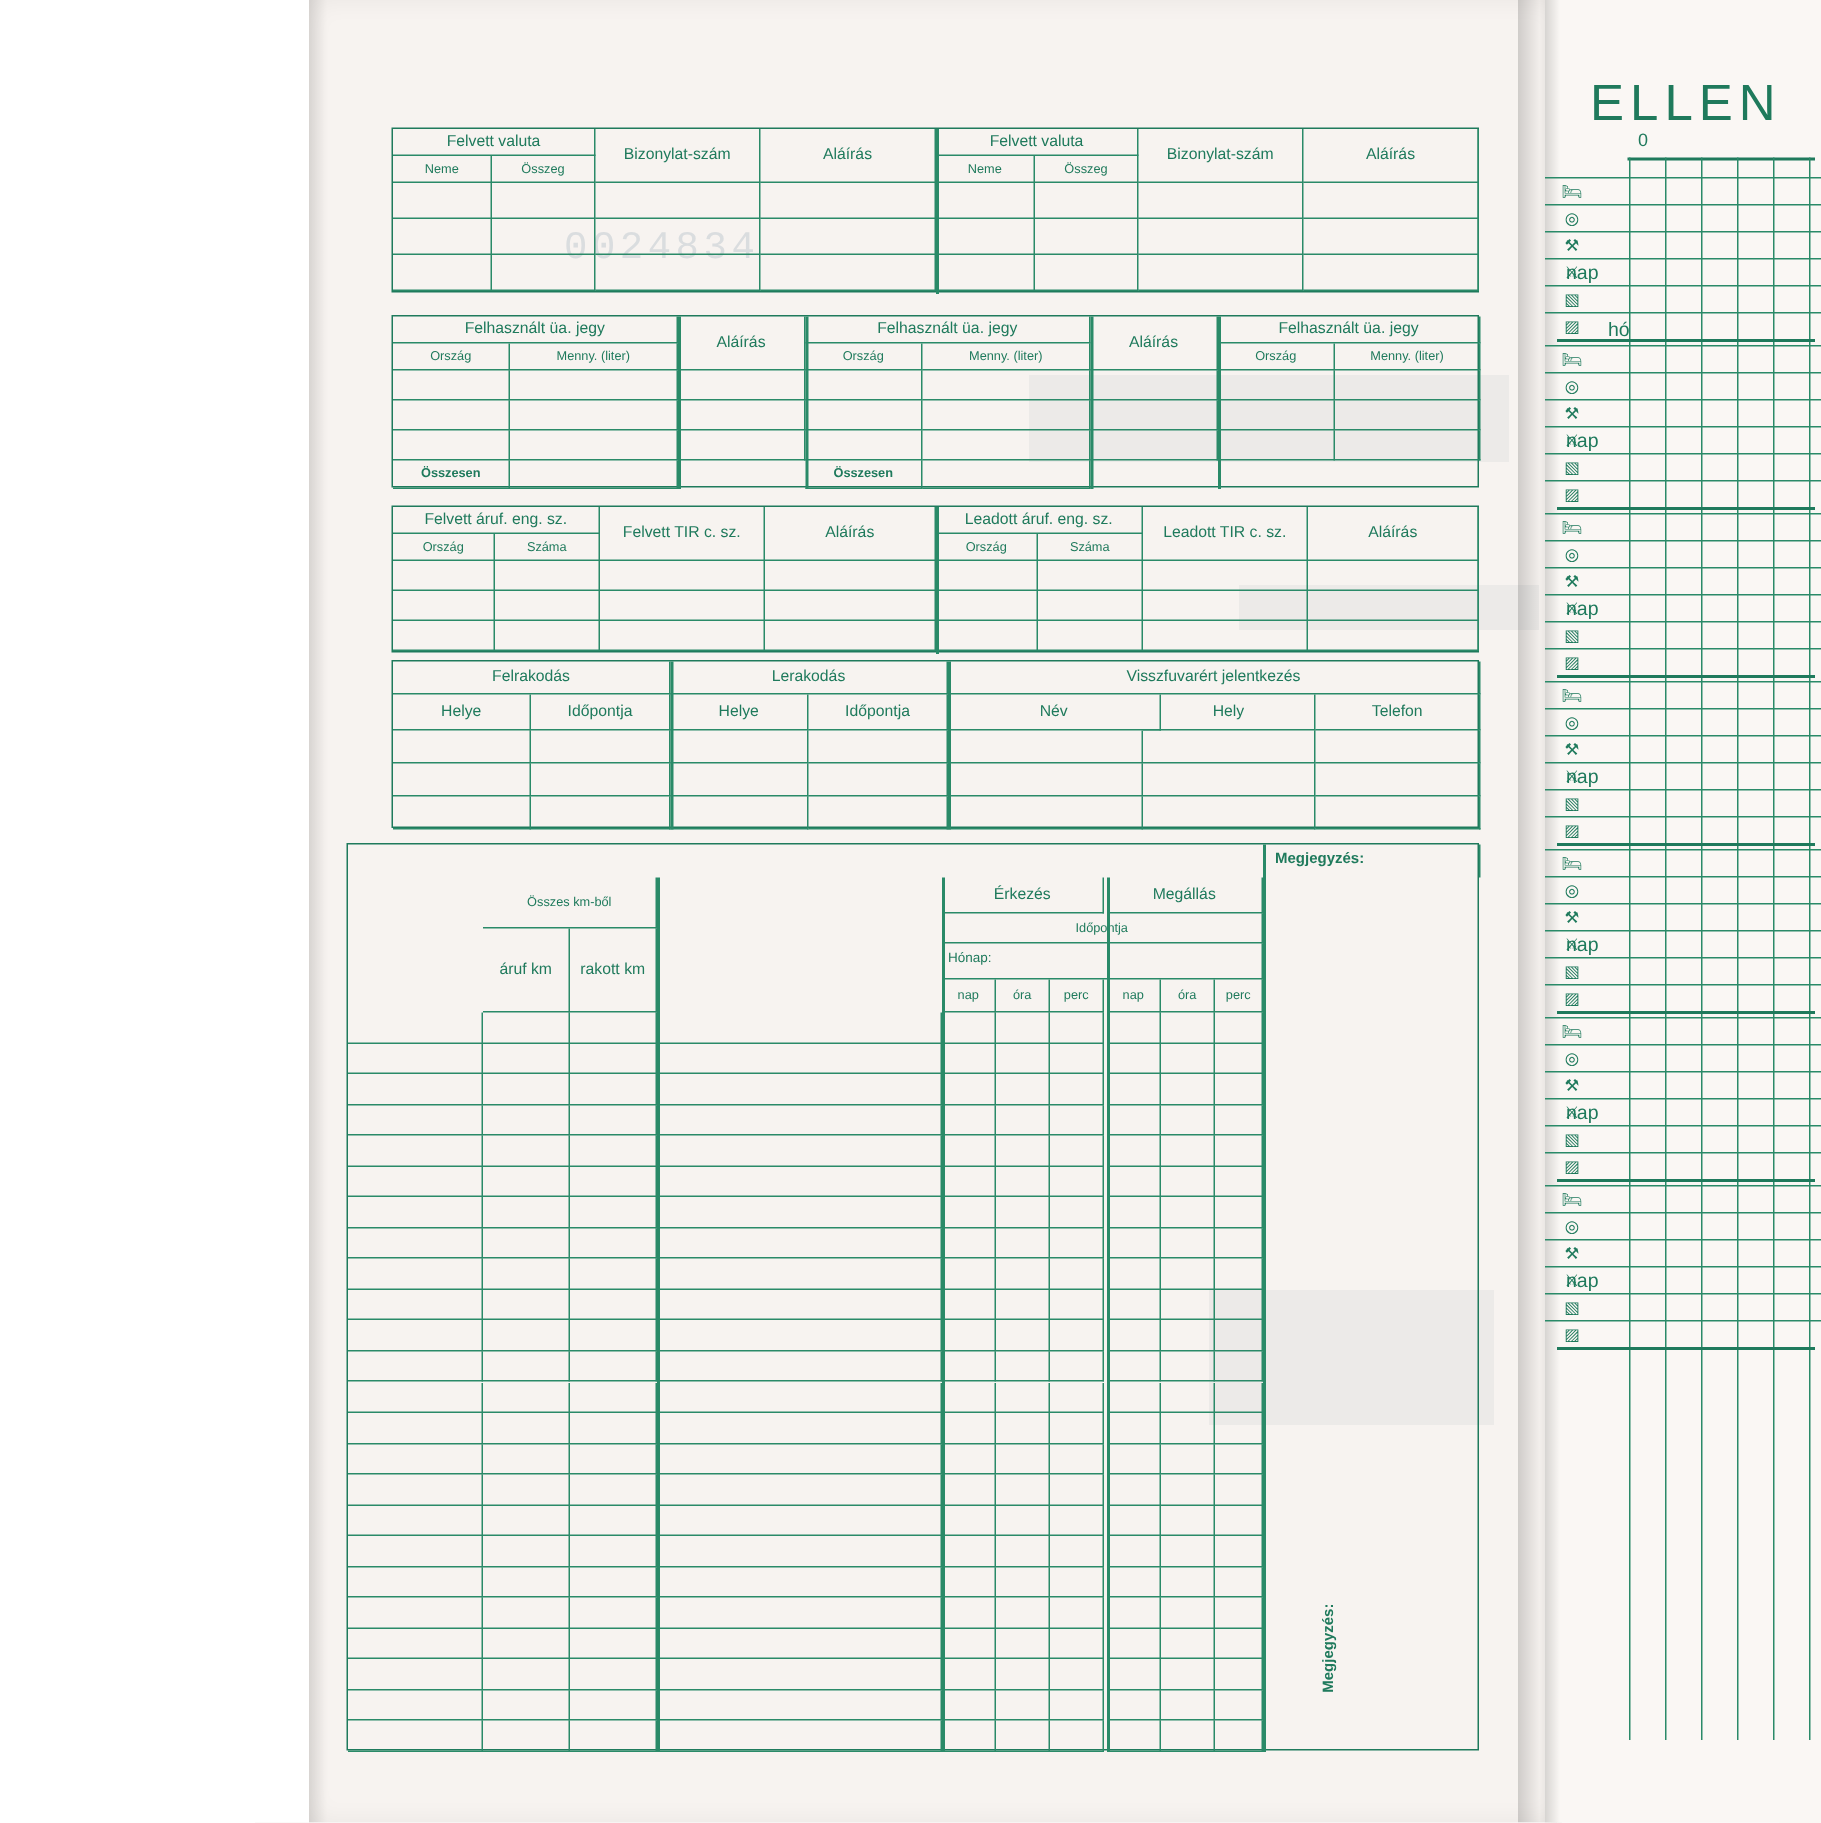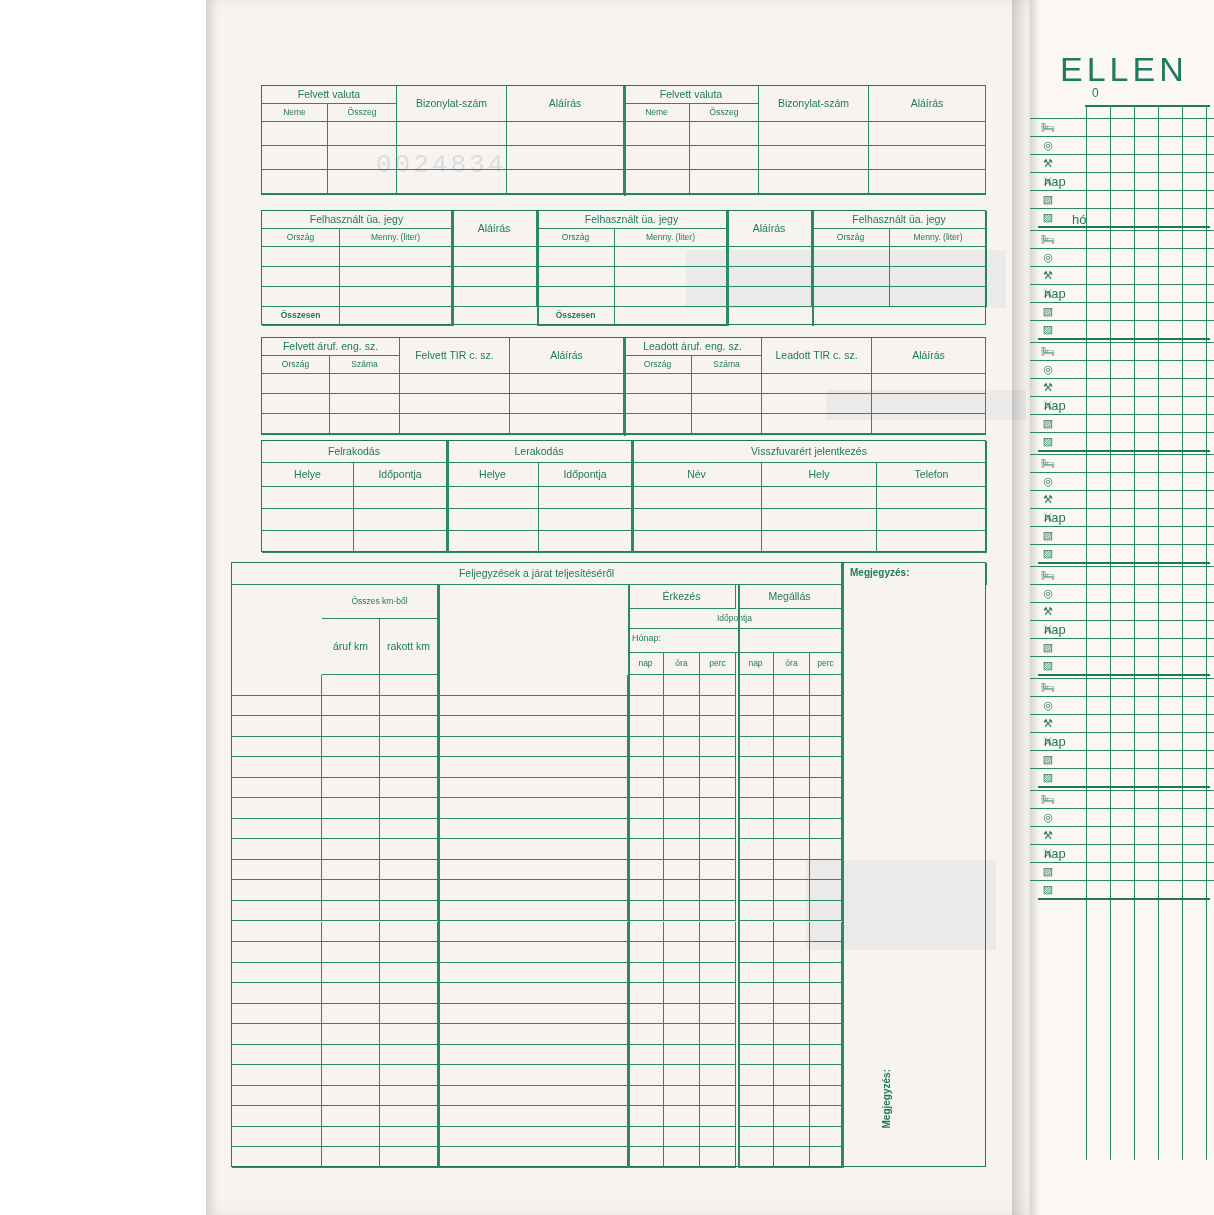--- a/index.html
+++ b/index.html
@@ -212,21 +212,21 @@
     </div>
 
   <div class="grid" id="b4" style="left:55px;top:440px;width:725px;height:112px;">
       <div class="cell hdr" style="position:absolute;left:0px;top:0px;width:185px;height:22px;">Felrakodás</div>
       <div class="cell hdr" style="position:absolute;left:185px;top:0px;width:185px;height:22px;">Lerakodás</div>
       <div class="cell hdr" style="position:absolute;left:370px;top:0px;width:355px;height:22px;">Visszfuvarért jelentkezés</div>
       <div class="cell hdr" style="position:absolute;left:0px;top:22px;width:92px;height:24px;">Helye</div>
       <div class="cell hdr" style="position:absolute;left:92px;top:22px;width:93px;height:24px;">Időpontja</div>
       <div class="cell hdr" style="position:absolute;left:185px;top:22px;width:92px;height:24px;">Helye</div>
       <div class="cell hdr" style="position:absolute;left:277px;top:22px;width:93px;height:24px;">Időpontja</div>
-      <div class="cell hdr" style="position:absolute;left:370px;top:22px;width:130px;height:24px;">Név</div>
+      <div class="cell hdr" style="position:absolute;left:370px;top:22px;width:142px;height:24px;">Név</div>
       <div class="cell hdr" style="position:absolute;left:500px;top:22px;width:115px;height:24px;">Hely</div>
       <div class="cell hdr" style="position:absolute;left:615px;top:22px;width:110px;height:24px;">Telefon</div>
       <div class="cell " style="position:absolute;left:0px;top:46px;width:92px;height:22px;"></div>
       <div class="cell " style="position:absolute;left:92px;top:46px;width:93px;height:22px;"></div>
       <div class="cell " style="position:absolute;left:185px;top:46px;width:92px;height:22px;"></div>
       <div class="cell " style="position:absolute;left:277px;top:46px;width:93px;height:22px;"></div>
       <div class="cell " style="position:absolute;left:370px;top:46px;width:130px;height:22px;"></div>
       <div class="cell " style="position:absolute;left:500px;top:46px;width:115px;height:22px;"></div>
       <div class="cell " style="position:absolute;left:615px;top:46px;width:110px;height:22px;"></div>
       <div class="cell " style="position:absolute;left:0px;top:68px;width:92px;height:22px;"></div>
@@ -241,21 +241,20 @@
       <div class="cell " style="position:absolute;left:185px;top:90px;width:92px;height:22px;"></div>
       <div class="cell " style="position:absolute;left:277px;top:90px;width:93px;height:22px;"></div>
       <div class="cell " style="position:absolute;left:370px;top:90px;width:130px;height:22px;"></div>
       <div class="cell " style="position:absolute;left:500px;top:90px;width:115px;height:22px;"></div>
       <div class="cell " style="position:absolute;left:615px;top:90px;width:110px;height:22px;"></div>
       <div class="vline" style="position:absolute;left:185px;top:0px;width:1.5px;height:112px;"></div>
       <div class="vline" style="position:absolute;left:370px;top:0px;width:1.5px;height:112px;"></div>
     </div>
 
   <div class="grid" id="b5" style="left:25px;top:562px;width:755px;height:605px;">
-      <div class="cell hdr" style="position:absolute;left:0px;top:0px;width:610px;height:22px;">Feljegyzések a járat teljesítéséről</div>
       <div class="cell noB" style="position:absolute;left:612px;top:0px;width:143px;height:22px;"></div>
       <div class="" style="position:absolute;left:618px;top:4px;color:#1f7a5c;font-size:10px;font-weight:bold;">Megjegyzés:</div>
       <div class="rotate" style="position:absolute;left:594px;top:500px;width:120px;color:#1f7a5c;font-size:10px;font-weight:bold;">Megjegyzés:</div>
       <div class="vline" style="position:absolute;left:610px;top:0px;width:1.5px;height:605px;"></div>
       <div class="cell sm" style="position:absolute;left:90px;top:22px;width:116px;height:34px;">Összes km-ből</div>
       <div class="cell hdr" style="position:absolute;left:90px;top:56px;width:58px;height:56px;">áruf km</div>
       <div class="cell hdr" style="position:absolute;left:148px;top:56px;width:58px;height:56px;">rakott km</div>
       <div class="cell hdr" style="position:absolute;left:396px;top:22px;width:108px;height:24px;">Érkezés</div>
       <div class="cell hdr" style="position:absolute;left:506px;top:22px;width:104px;height:24px;">Megállás</div>
       <div class="cell sm" style="position:absolute;left:396px;top:46px;width:214px;height:20px;">Időpontja</div>

